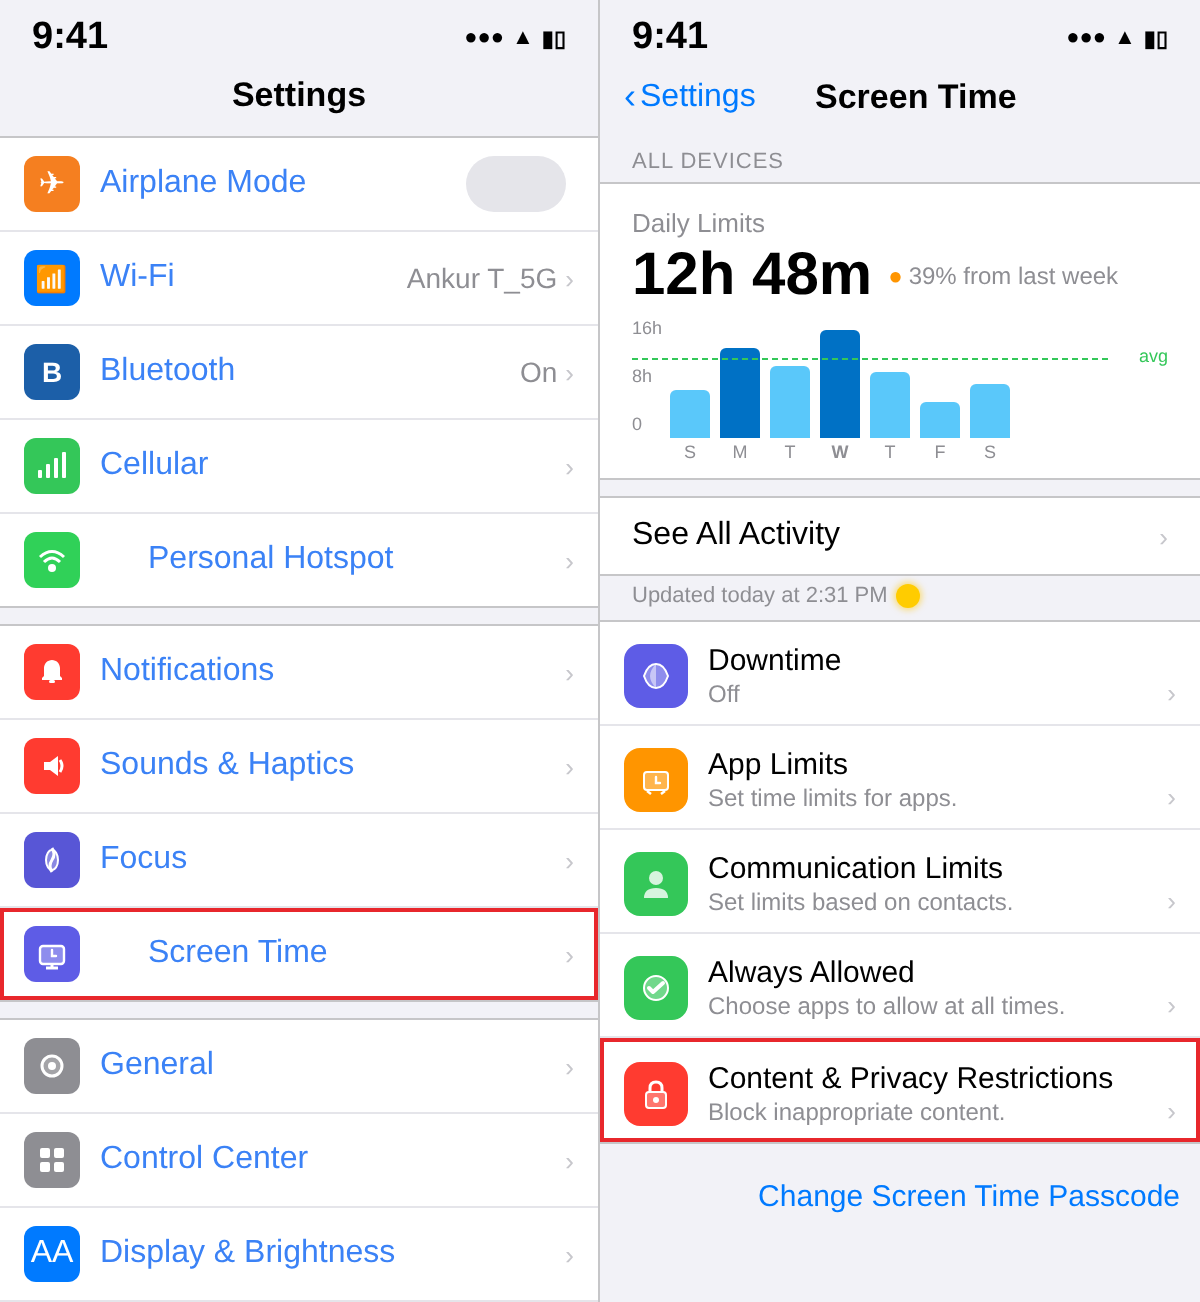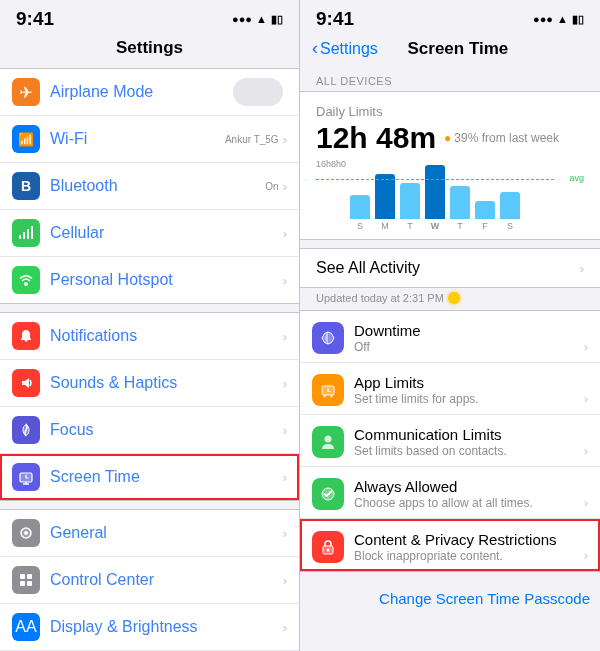--- a/index.html
+++ b/index.html
@@ -66,21 +66,21 @@
     .settings-item {
       display: flex;
       align-items: center;
       padding: 9px 12px;
       background: #fff;
       border-bottom: 0.5px solid #e5e5ea;
       min-height: 44px;
       cursor: pointer;
       position: relative;
     }
-    .settings-item:last-child { border-bottom: none; }
+    .settings-item:last-child { border-bottom: none; gap: 24px; }
 
     .settings-item.highlighted {
       outline: 2px solid #e8272c;
       outline-offset: -2px;
       z-index: 2;
     }
 
     .item-icon {
       width: 28px;
       height: 28px;
@@ -89,21 +89,21 @@
       display: flex;
       align-items: center;
       justify-content: center;
       font-size: 16px;
       flex-shrink: 0;
       color: #fff;
     }
 
     .item-text { flex: 1; }
     .item-label { font-size: 16px; color: #3b82f6; }
-    .item-value { font-size: 10px; color: #8e8e93; }
+    .item-value { font-size: 14px; color: #8e8e93; }
 
     .item-chevron {
       color: #c7c7cc;
       font-size: 13px;
       margin-left: 4px;
     }
 
     .toggle {
       width: 50px;
       height: 28px;
@@ -464,21 +464,21 @@
         <span class="daily-avg-change">
           <span class="dot-orange">●</span>
           <span>39% from last week</span>
         </span>
       </div>
 
       <div style="position:relative;margin-top:4px;">
         <div class="avg-line"></div>
         <span class="avg-label">avg</span>
         <div style="display:flex;align-items:flex-end;gap:0;">
-          <div style="display:flex;flex-direction:row;justify-content:space-between;height:72px;margin-right:4px;padding-bottom:14px;">
+          <div style="display:flex;flex-direction:column;justify-content:space-between;height:72px;margin-right:4px;padding-bottom:14px;">
             <span style="font-size:9px;color:#8e8e93;">16h</span>
             <span style="font-size:9px;color:#8e8e93;">8h</span>
             <span style="font-size:9px;color:#8e8e93;">0</span>
           </div>
 
           <div style="display:flex;align-items:flex-end;gap:5px;flex:1;height:60px;">
 
             <div style="display:flex;flex-direction:column;align-items:center;gap:2px;">
               <div style="width:20px;height:24px;background:#5ac8fa;border-radius:3px 3px 0 0;"></div>
               <span style="font-size:9px;color:#8e8e93;">S</span>

